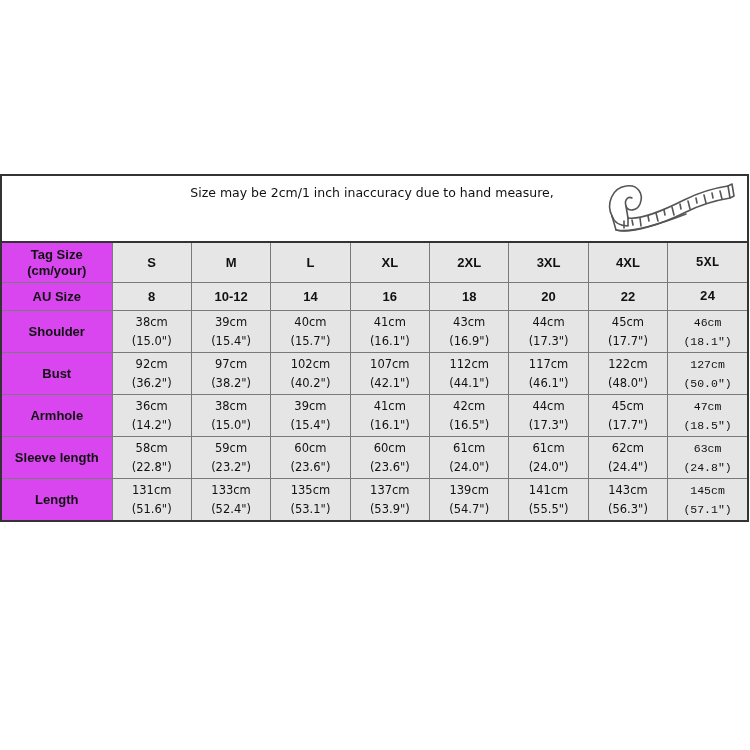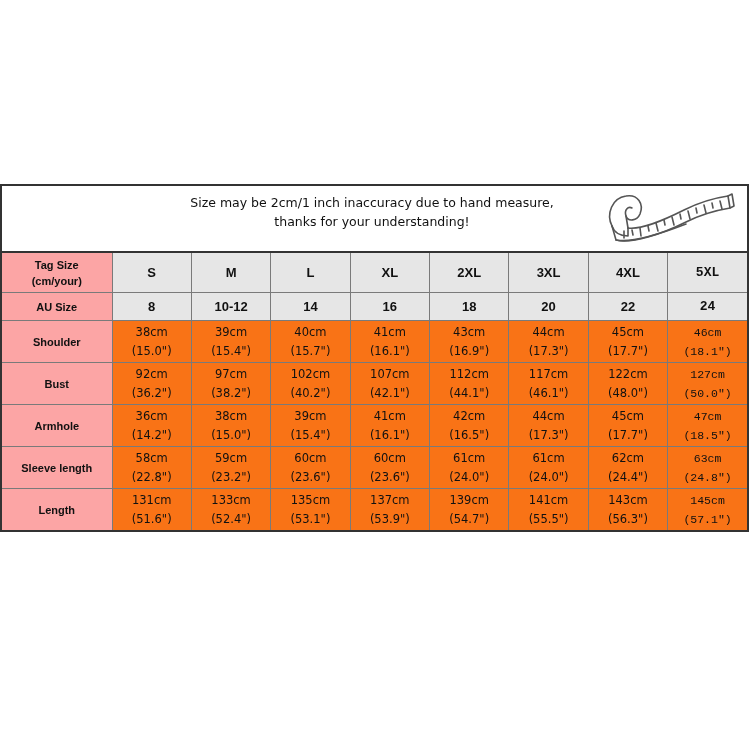--- a/index.html
+++ b/index.html
@@ -1,49 +1,48 @@
 <!DOCTYPE html>
 <html><head>
   <meta charset="utf-8">
   <style>
     html, body { margin: 0; padding: 0; background: #ffffff; }
     body { width: 750px; height: 750px; position: relative; overflow: hidden;
            font-family: "Liberation Sans", sans-serif; }
-    .chart { position: absolute; left: 0; top: 184px; width: 749px;
+    .chart { position: absolute; left: 0; top: 174px; width: 749px;
              border: 2px solid #333333; box-sizing: border-box; }
     .notice { position: relative; height: 67px; border-bottom: 2px solid #333333;
               box-sizing: border-box; }
     .notice-text { position: absolute; left: 140px; width: 460px; top: 7px;
                    text-align: center; font-family: "DejaVu Sans", sans-serif;
                    font-size: 12.5px; line-height: 19px; color: #111; }
     .tape { position: absolute; left: 600px; top: 2px; width: 140px; height: 60px; }
     table { border-collapse: collapse; width: 100%; table-layout: fixed; }
     td { border: 1px solid #7a7a7a; text-align: center; vertical-align: middle;
          padding: 0; color: #111; }
     tr:first-child td { border-top: none; }
     tr td:first-child { border-left: none; }
     tr td:last-child { border-right: none; font-family: Liberation Mono, monospace; }
     tr:last-child td { border-bottom: none; }
-    td.label { background: #fca5a5; font-weight: bold; font-size: 11px; line-height: 16px; }
+    td.label { background: #d946ef; font-weight: bold; font-size: 13px; line-height: 16px; }
     td.size { background: #e6e6e6; font-weight: bold; font-size: 13px; }
-    td.meas { background: #f97316; font-family: "DejaVu Sans", sans-serif;
+    td.meas { background: #e5e5e5; font-family: "DejaVu Sans", sans-serif;
               font-size: 11.5px; line-height: 19px; }
     tr.r-tag td { height: 39px; }
     tr.r-short td { height: 27px; }
     tr.r-meas td { height: 41px; }
     col.c0 { width: 110px; }
   </style>
 </head>
 <body>
 
 <div class="chart">
   <div class="notice">
     <div class="notice-text">
       <div>Size may be 2cm/1 inch inaccuracy due to hand measure,</div>
-      <div>thanks for your understanding!</div>
     </div>
     <svg class="tape" viewBox="0 0 140 60" fill="none" stroke="#555" stroke-width="1.6" stroke-linejoin="round" stroke-linecap="round">
 
       <path d="M10 38 C4 26 10 10 24 8 C36 6 42 16 38 26 C35 33 26 34 24 28 C22 22 26 18 30 20"></path>
       <path d="M24 28 L26 40"></path>
       <path d="M10 38 C12 44 18 48 26 48 L26 40"></path>
 
       <path d="M10 38 L14 52 C30 56 60 46 84 34 C100 26 116 22 128 20 L126 8 C112 10 98 14 82 22 C62 32 40 42 26 40"></path>
       <path d="M14 52 C28 55 58 46 84 36"></path>
       <path d="M128 20 L132 18 L130 6 L126 8"></path>

